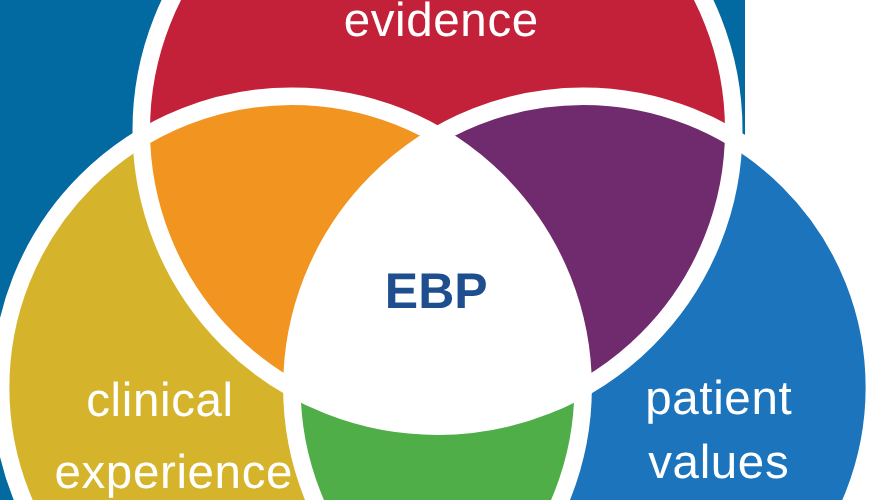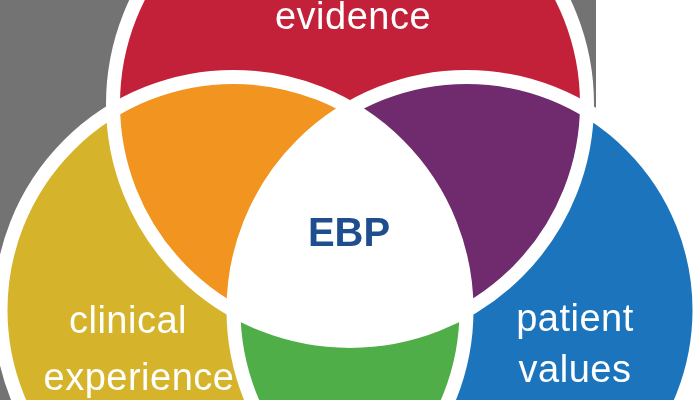--- a/index.html
+++ b/index.html
@@ -8,21 +8,21 @@
     width: 700px;
     height: 400px;
     background: #ffffff;
     overflow: hidden;
     font-family: "Liberation Sans", sans-serif;
   }
   .stage {
     position: relative;
     width: 596px;
     height: 400px;
-    background: #737373;
+    background: #0369a1;
   }
   svg { display: block; }
   .circle-label {
     font-family: "Liberation Sans", sans-serif;
     font-size: 38px;
     font-weight: 500;
     letter-spacing: 0.5px;
   }
   .center-label {
     font-family: "Liberation Sans", sans-serif;

